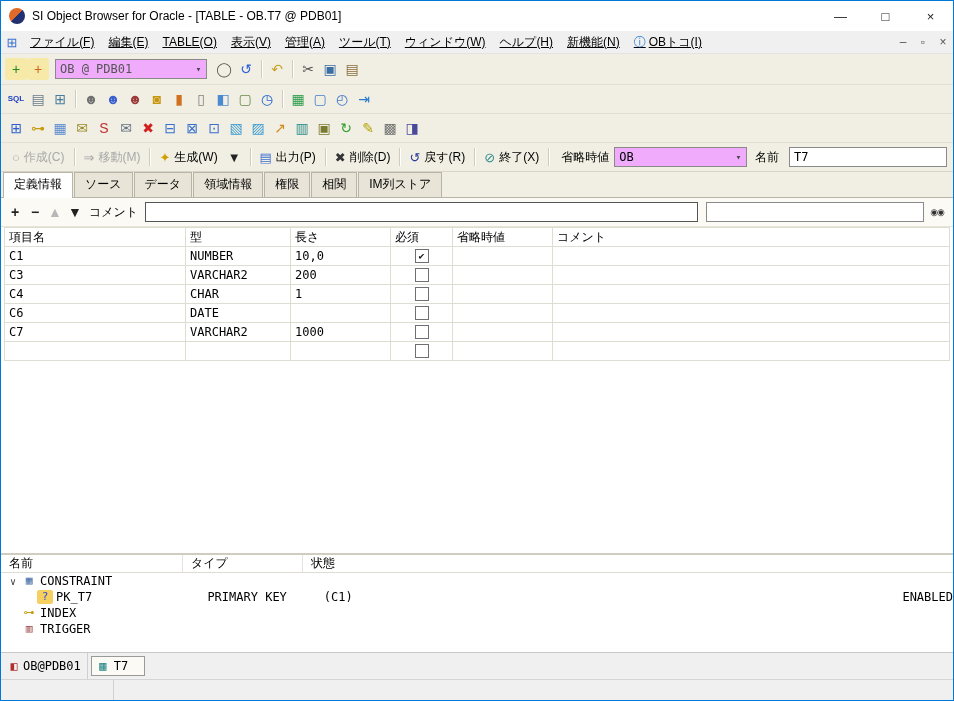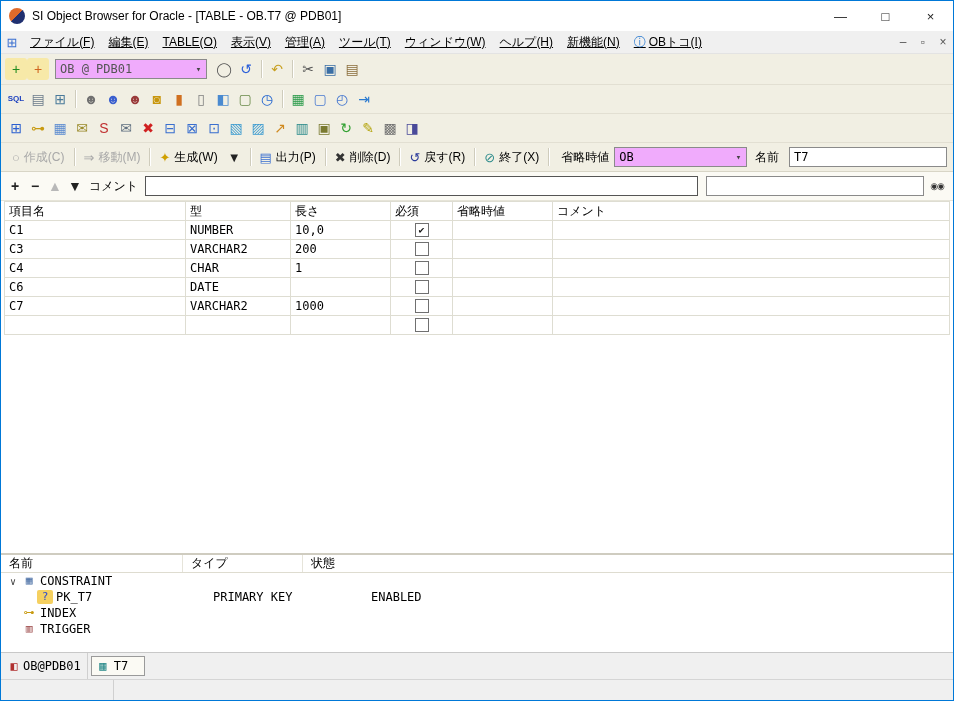--- a/index.html
+++ b/index.html
@@ -215,20 +215,29 @@
       </span>
     <span class="ab-label">省略時値</span>
     <span class="combo schema-combo">
       <span class="combo-text" style="color:#000">OB</span>
       <span class="combo-arrow">▾</span>
     </span>
     <span class="ab-label">名前</span>
     <input class="name-input" value="T7" style="">
   </div>
 
+  <div class="tabbar" id="tabbar">
+      <span class="tab active">定義情報</span>
+      <span class="tab">ソース</span>
+      <span class="tab">データ</span>
+      <span class="tab">領域情報</span>
+      <span class="tab">権限</span>
+      <span class="tab">相関</span>
+      <span class="tab">IM列ストア</span>
+    </div>
 
   <div class="subtoolbar">
     <span class="stool-btn">+</span>
     <span class="stool-btn">−</span>
     <span class="stool-btn dis">▲</span>
     <span class="stool-btn">▼</span>
     <span class="stool-label">コメント</span>
     <input class="comment-input" value="" style="">
     <input class="search-input" value="" style="">
     <span class="tile find">◉◉</span>
@@ -324,20 +333,21 @@
           <span class="bp-c2"></span>
           <span class="bp-c3"></span>
         </div>
         <div class="bp-row">
           <span class="bp-c0">
             <span class="tree-spacer l1"></span>
             <span class="bp-ico" style="color: rgb(42, 74, 208); background: rgb(245, 208, 96);">?</span>
             <span class="bp-label">PK_T7</span>
           </span>
           <span class="bp-c1">PRIMARY KEY</span>
+          <span class="bp-c2">(C1)</span>
           <span class="bp-c3">ENABLED</span>
         </div>
         <div class="bp-row">
           <span class="bp-c0">
             <span class="tree-spacer l0"></span>
             <span class="bp-ico" style="color: rgb(200, 154, 16);">⊶</span>
             <span class="bp-label">INDEX</span>
           </span>
           <span class="bp-c1"></span>
           <span class="bp-c2"></span>

